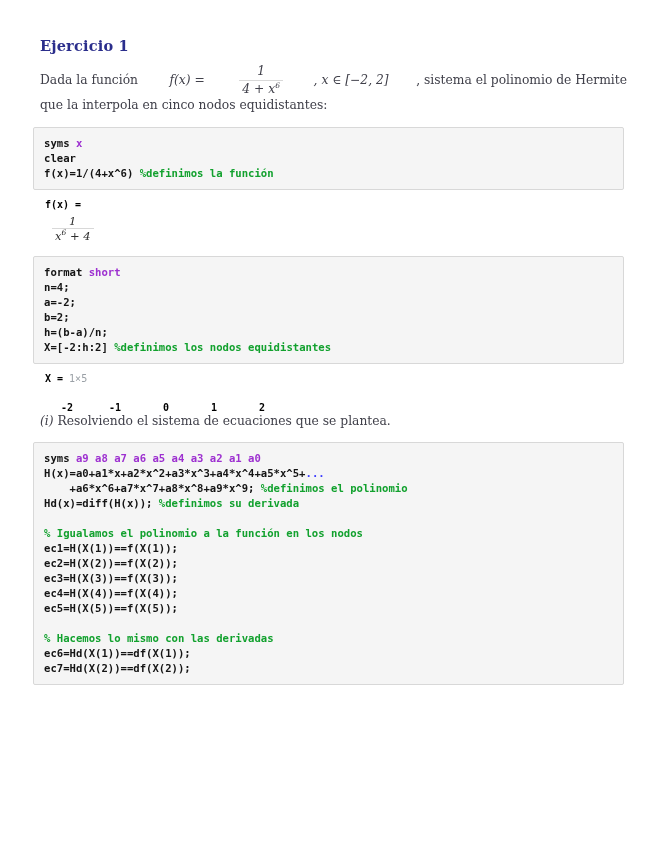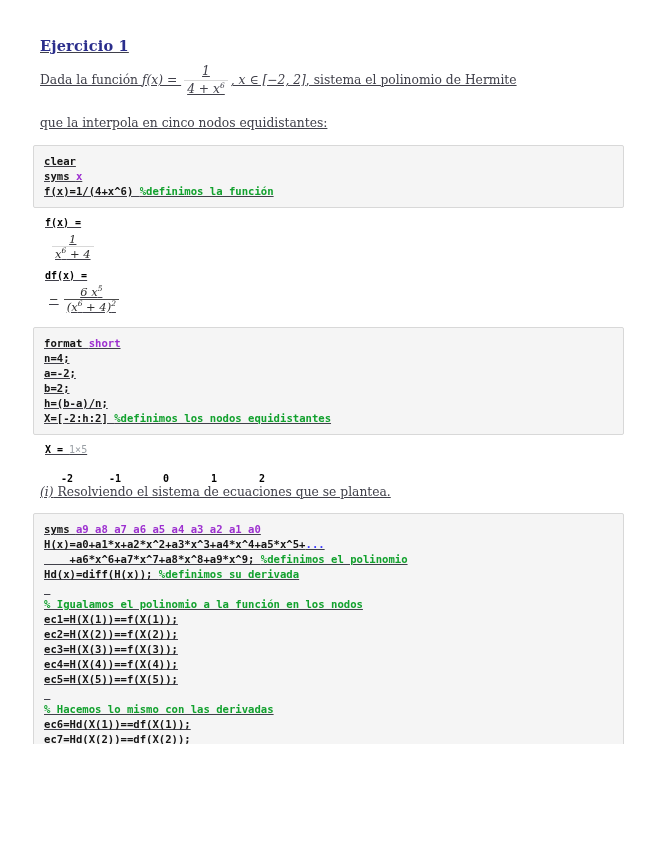--- a/index.html
+++ b/index.html
@@ -4,34 +4,33 @@
 <style>
   * { margin:0; padding:0; box-sizing:border-box; }
   html,body { background:#ffffff; }
   .page {
     position:relative;
     width:655px; height:744px;
     background:#ffffff;
     font-family:"DejaVu Serif", serif;
     color:#40404a;
     overflow:hidden;
-    text-decoration:underline;
   }
   .content { padding:37px 28px 0 40px; }
 
   h1.title {
     font-family:"DejaVu Serif", serif;
     font-size:14.5px; font-weight:bold;
     color:#2b2e8c;
     letter-spacing:0.2px;
   }
 
-  .para { font-size:12.3px; line-height:1.35; color:#40404a; }
+  .para { font-size:12.3px; line-height:1.35; color:#40404a;justify-content:space-between; }
   .para.line1 { margin-top:9px; display:flex; align-items:center; flex-wrap:nowrap; white-space:pre; }
-  .para.line2 { margin-top:18px; }
+  .para.line2 { margin-top:0; }
   .para.sec   { }
   .math { font-style:italic; }
   .imath { font-style:italic; }
 
   
   .frac { display:inline-flex; flex-direction:column; align-items:center; vertical-align:middle; margin:0 3px; }
   .frac .num { display:block; text-align:center; padding:0 3px; }
   .frac .bar { display:block; align-self:stretch; height:1px; background:#d8d8d8; }
   .frac.strong .bar { background:#4a4a4a; }
   .frac .den { display:block; text-align:center; padding:0 3px; }
@@ -84,45 +83,34 @@
 <body>
 
 <div class="page">
   <div class="content">
 
     <h1 class="title">Ejercicio 1</h1>
 
     <p class="para line1"><span>Dada la función </span><span class="math">f(x) = </span><span class="frac"><span class="num math">1</span><span class="bar"></span><span class="den math"><span>4 + x</span><sup>6</sup></span></span><span class="math">, x ∈ [−2, 2]</span><span>, sistema el polinomio de Hermite</span></p>
     <p class="para line2">que la interpola en cinco nodos equidistantes:</p>
 
-    <div class="code-block"><div class="code-line"><span class="c-p">clear</span></div><div class="code-line"><span class="c-p">syms </span><span class="c-s">x</span></div><div class="code-line"><span class="c-p">f(x)=1/(4+x^6) </span><span class="c-c">%definimos la función</span></div></div>
+    <div class="code-block"><div class="code-line"><span class="c-p">syms </span><span class="c-s">x</span></div><div class="code-line"><span class="c-p">clear</span></div><div class="code-line"><span class="c-p">f(x)=1/(4+x^6) </span><span class="c-c">%definimos la función</span></div></div>
 
     <div class="output">
       <div class="out-label">f(x) = </div>
       <div class="out-math">
         <span class="frac math">
             <span class="num">1</span>
             <span class="bar"></span>
             <span class="den"><span>x</span><sup>6</sup><span> + 4</span></span>
           </span>
       </div>
     </div>
 
 
-    <div class="output">
-      <div class="out-label">df(x) = </div>
-      <div class="out-math">
-        <span class="math minus">−</span>
-        <span class="frac strong math">
-            <span class="num"><span>6 x</span><sup>5</sup></span>
-            <span class="bar"></span>
-            <span class="den"><span>(x</span><sup>6</sup><span> + 4)</span><sup>2</sup></span>
-          </span>
-      </div>
-    </div>
 
     <div class="code-block"><div class="code-line"><span class="c-p">format </span><span class="c-s">short</span></div><div class="code-line"><span class="c-p">n=4;</span></div><div class="code-line"><span class="c-p">a=-2;</span></div><div class="code-line"><span class="c-p">b=2;</span></div><div class="code-line"><span class="c-p">h=(b-a)/n;</span></div><div class="code-line"><span class="c-p">X=[-2:h:2] </span><span class="c-c">%definimos los nodos equidistantes</span></div></div>
 
     <div class="output">
       <div class="out-label"><span>X = </span><span class="dim">1×5</span></div>
       <div class="valrow"><span class="val first">-2</span><span class="val">-1</span><span class="val">0</span><span class="val">1</span><span class="val">2</span></div>
     </div>
 
     <p class="para sec"><span class="imath">(i)</span><span> Resolviendo el sistema de ecuaciones que se plantea.</span></p>
 

